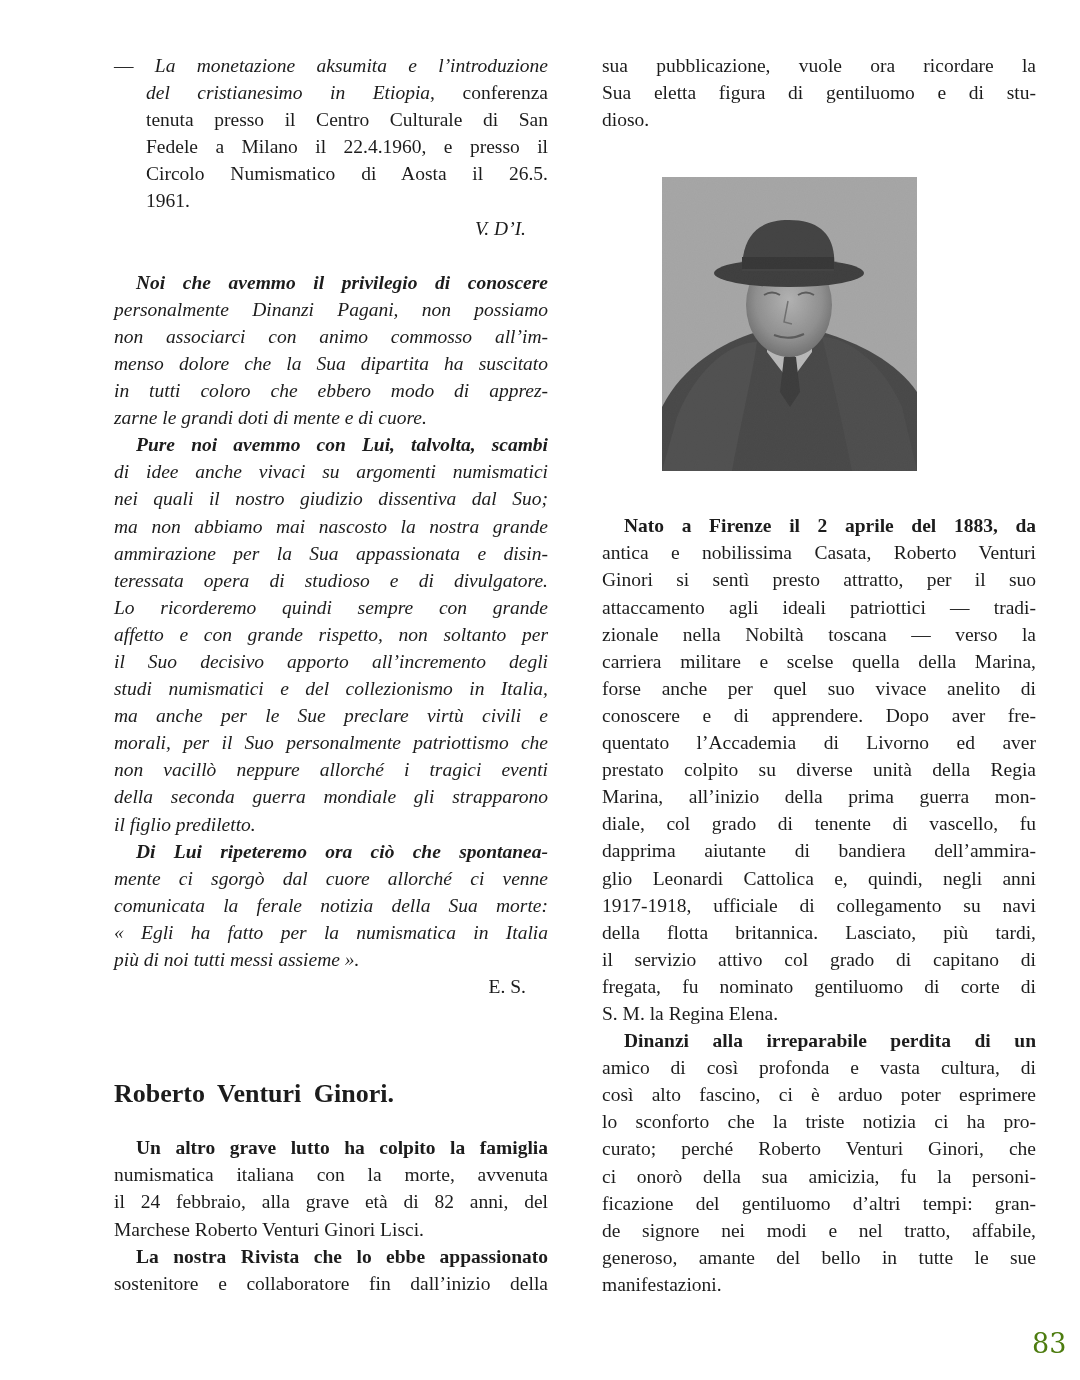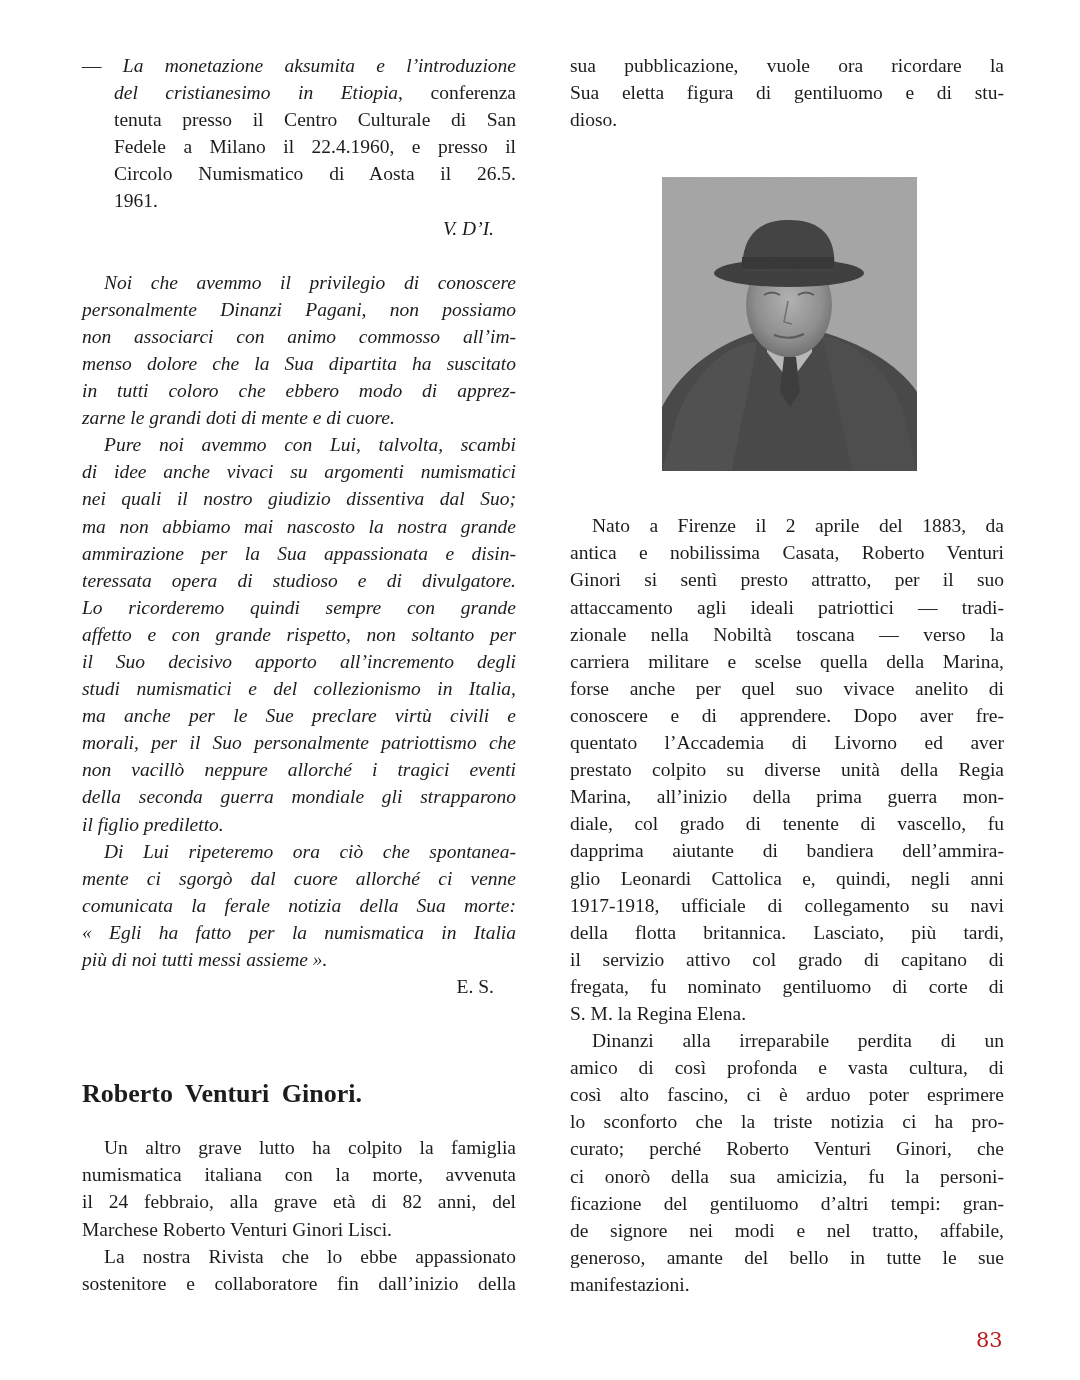--- a/index.html
+++ b/index.html
@@ -13,33 +13,34 @@
       position: relative;
       overflow: hidden;
       font-family: "Liberation Serif", "DejaVu Serif", serif;
       color: #1c1c1c;
     }
     .col {
       position: absolute;
       width: 434px;
       font-size: 19.5px;
       line-height: 27.1px;
+      margin-left: 32px;
     }
     #col-left { left: 82px; top: 52px; }
     #col-right { left: 570px; top: 52px; }
 
     .line {
       display: block;
       white-space: nowrap;
       text-align: justify;
       text-align-last: justify;
       height: 27.1px;
     }
     .line.last { text-align-last: left; }
-    .line.indent { padding-left: 22px; }
+    .line.indent { padding-left: 22px; font-weight: bold; }
     .line.hang { padding-left: 32px; }
     .line.hang-first { padding-left: 0; }
     .line.right { text-align-last: right; padding-right: 22px; }
     .italic { font-style: italic; }
     .heading {
       font-weight: bold;
       font-size: 26px;
       word-spacing: 6px;
     }
     .gap-md { height: 27px; }
@@ -51,25 +52,25 @@
       top: 177px;
       width: 255px;
       height: 294px;
       background: radial-gradient(ellipse at 50% 40%, #c9c9c9 0%, #b4b4b4 60%, #a9a9a9 100%);
       overflow: hidden;
     }
     .photo-wrap svg { display: block; }
 
     .page-number {
       position: absolute;
-      left: 976px;
+      left: 1032px;
       top: 1328px;
-      font-size: 21px;
+      font-size: 27px;
       font-family: "DejaVu Serif", serif;
-      color: #b91c1c;
+      color: #4d7c0f;
     }
   </style>
 </head>
 <body>
 
 <div id="col-left" class="col">
 
   <div>
     <span class="line hang-first">
       <span>— </span><span class="italic">La monetazione aksumita e l’introduzione</span>

